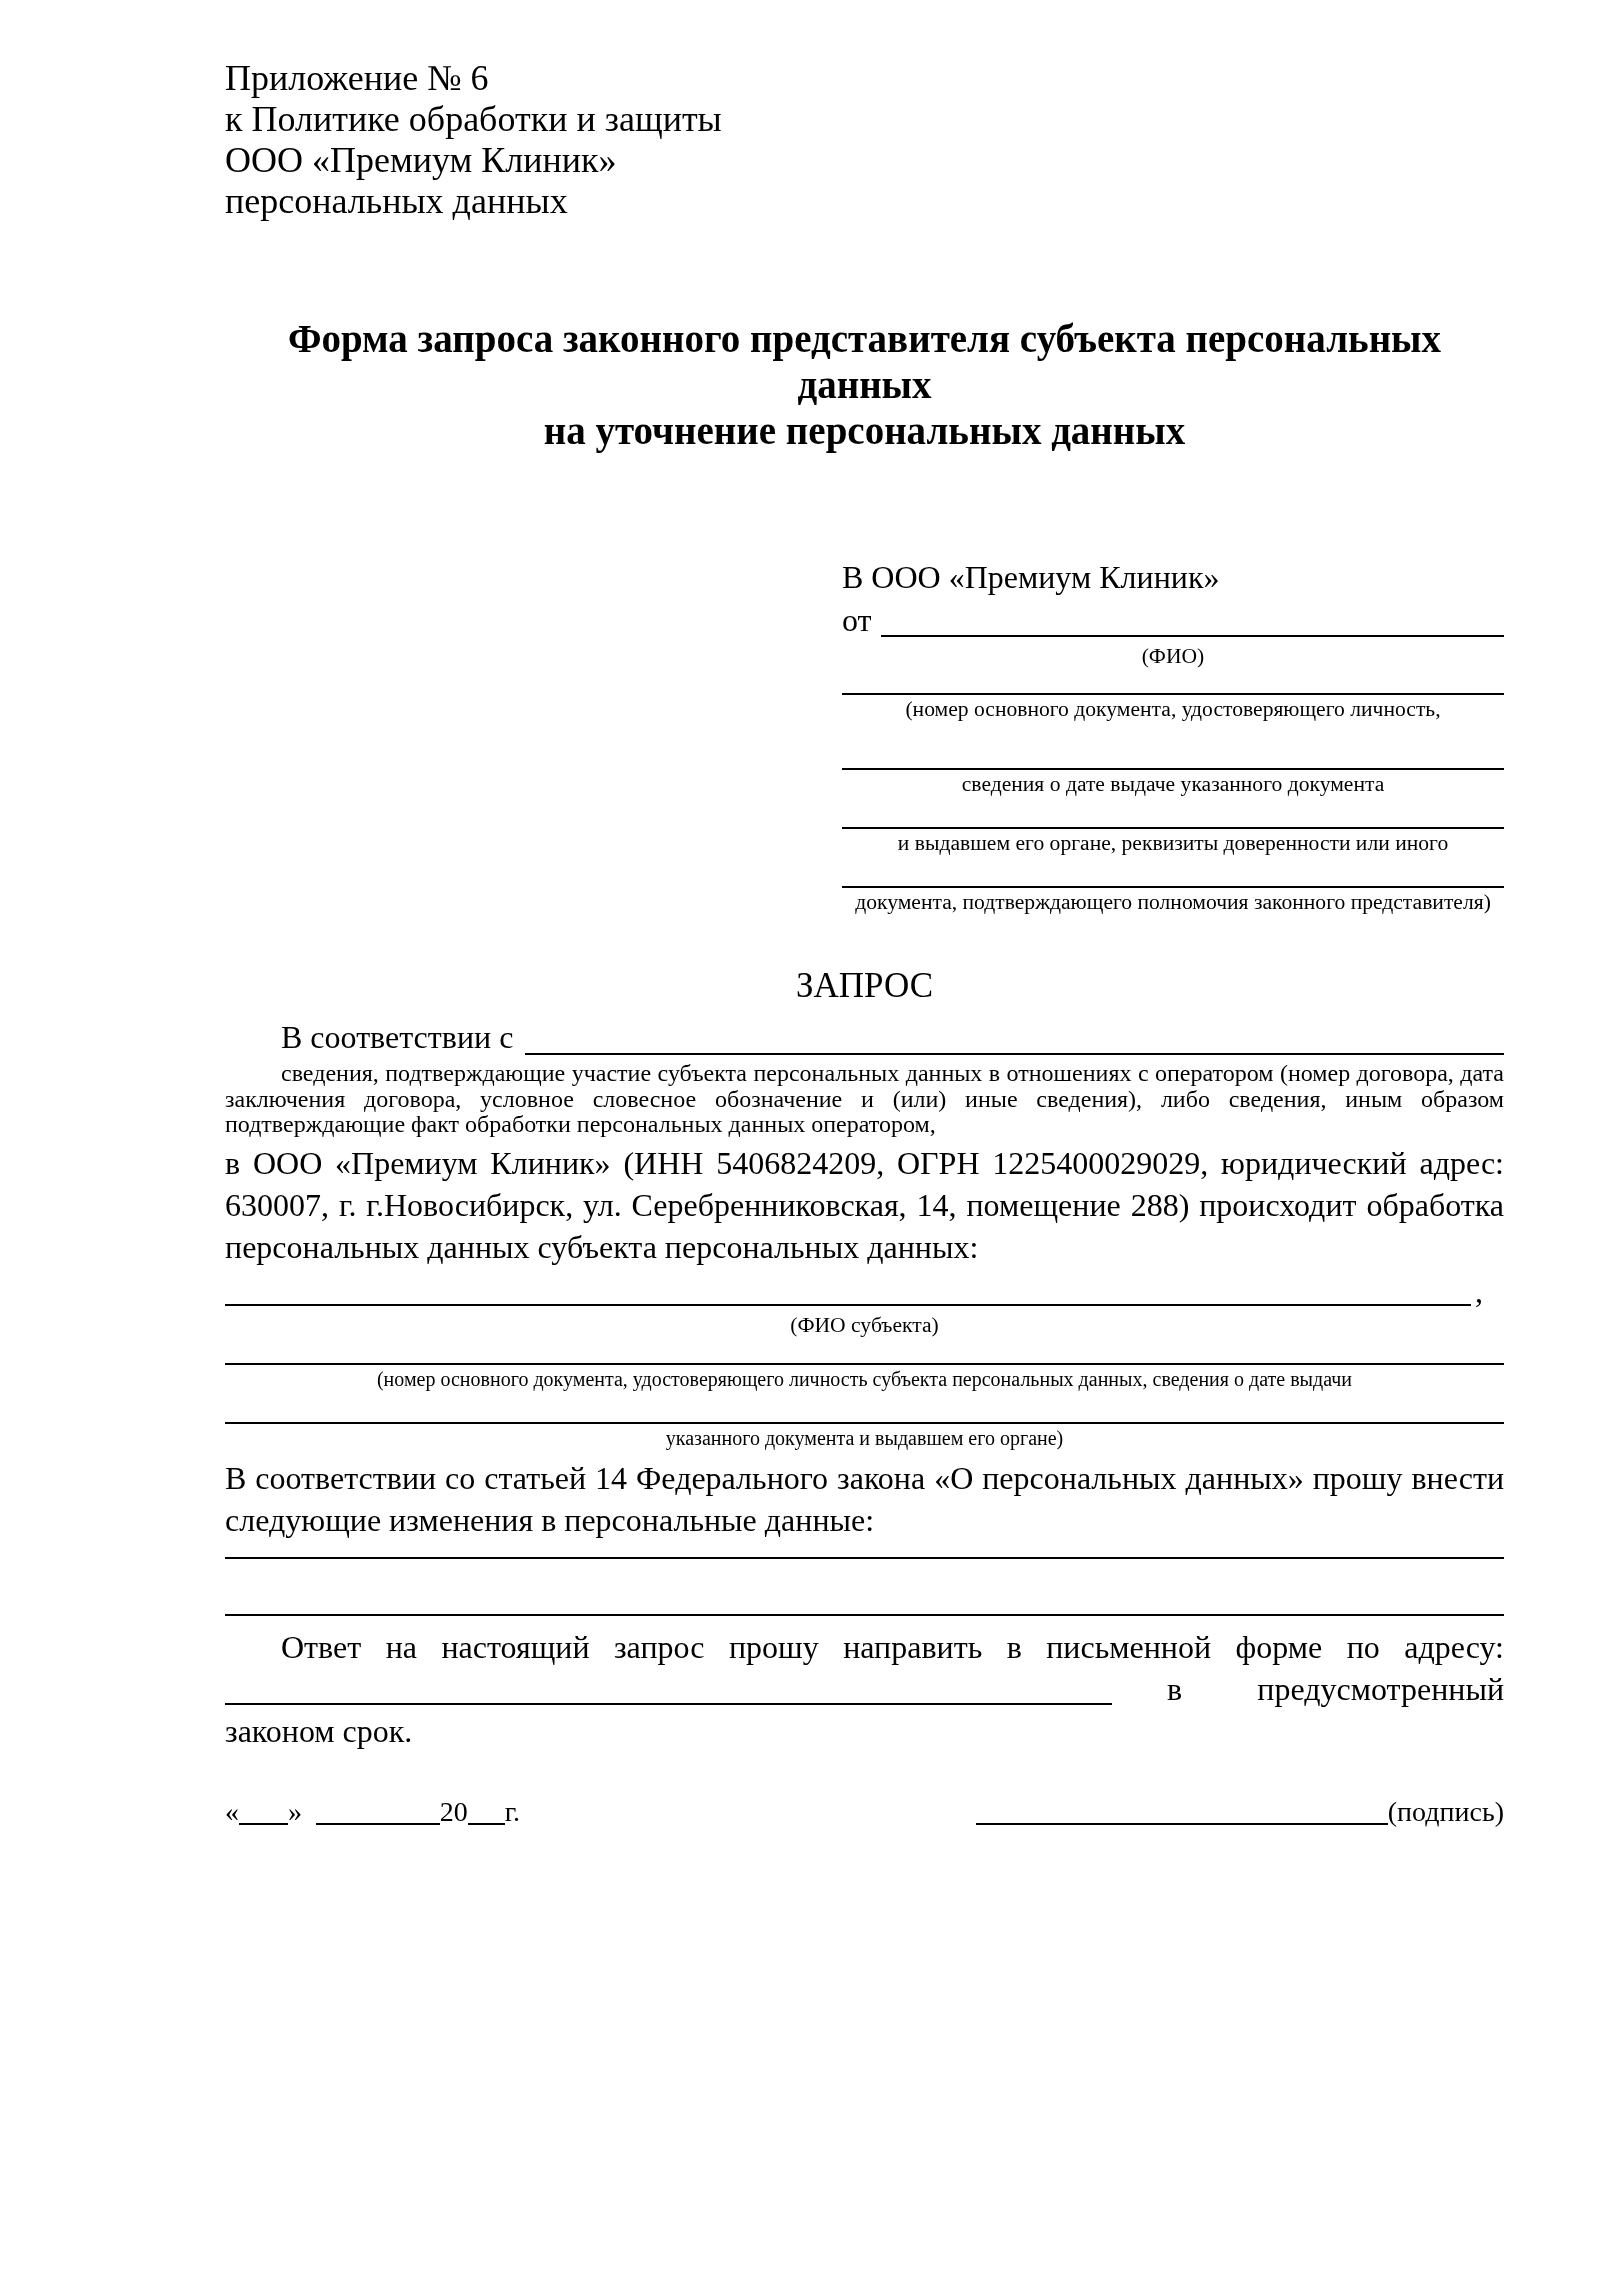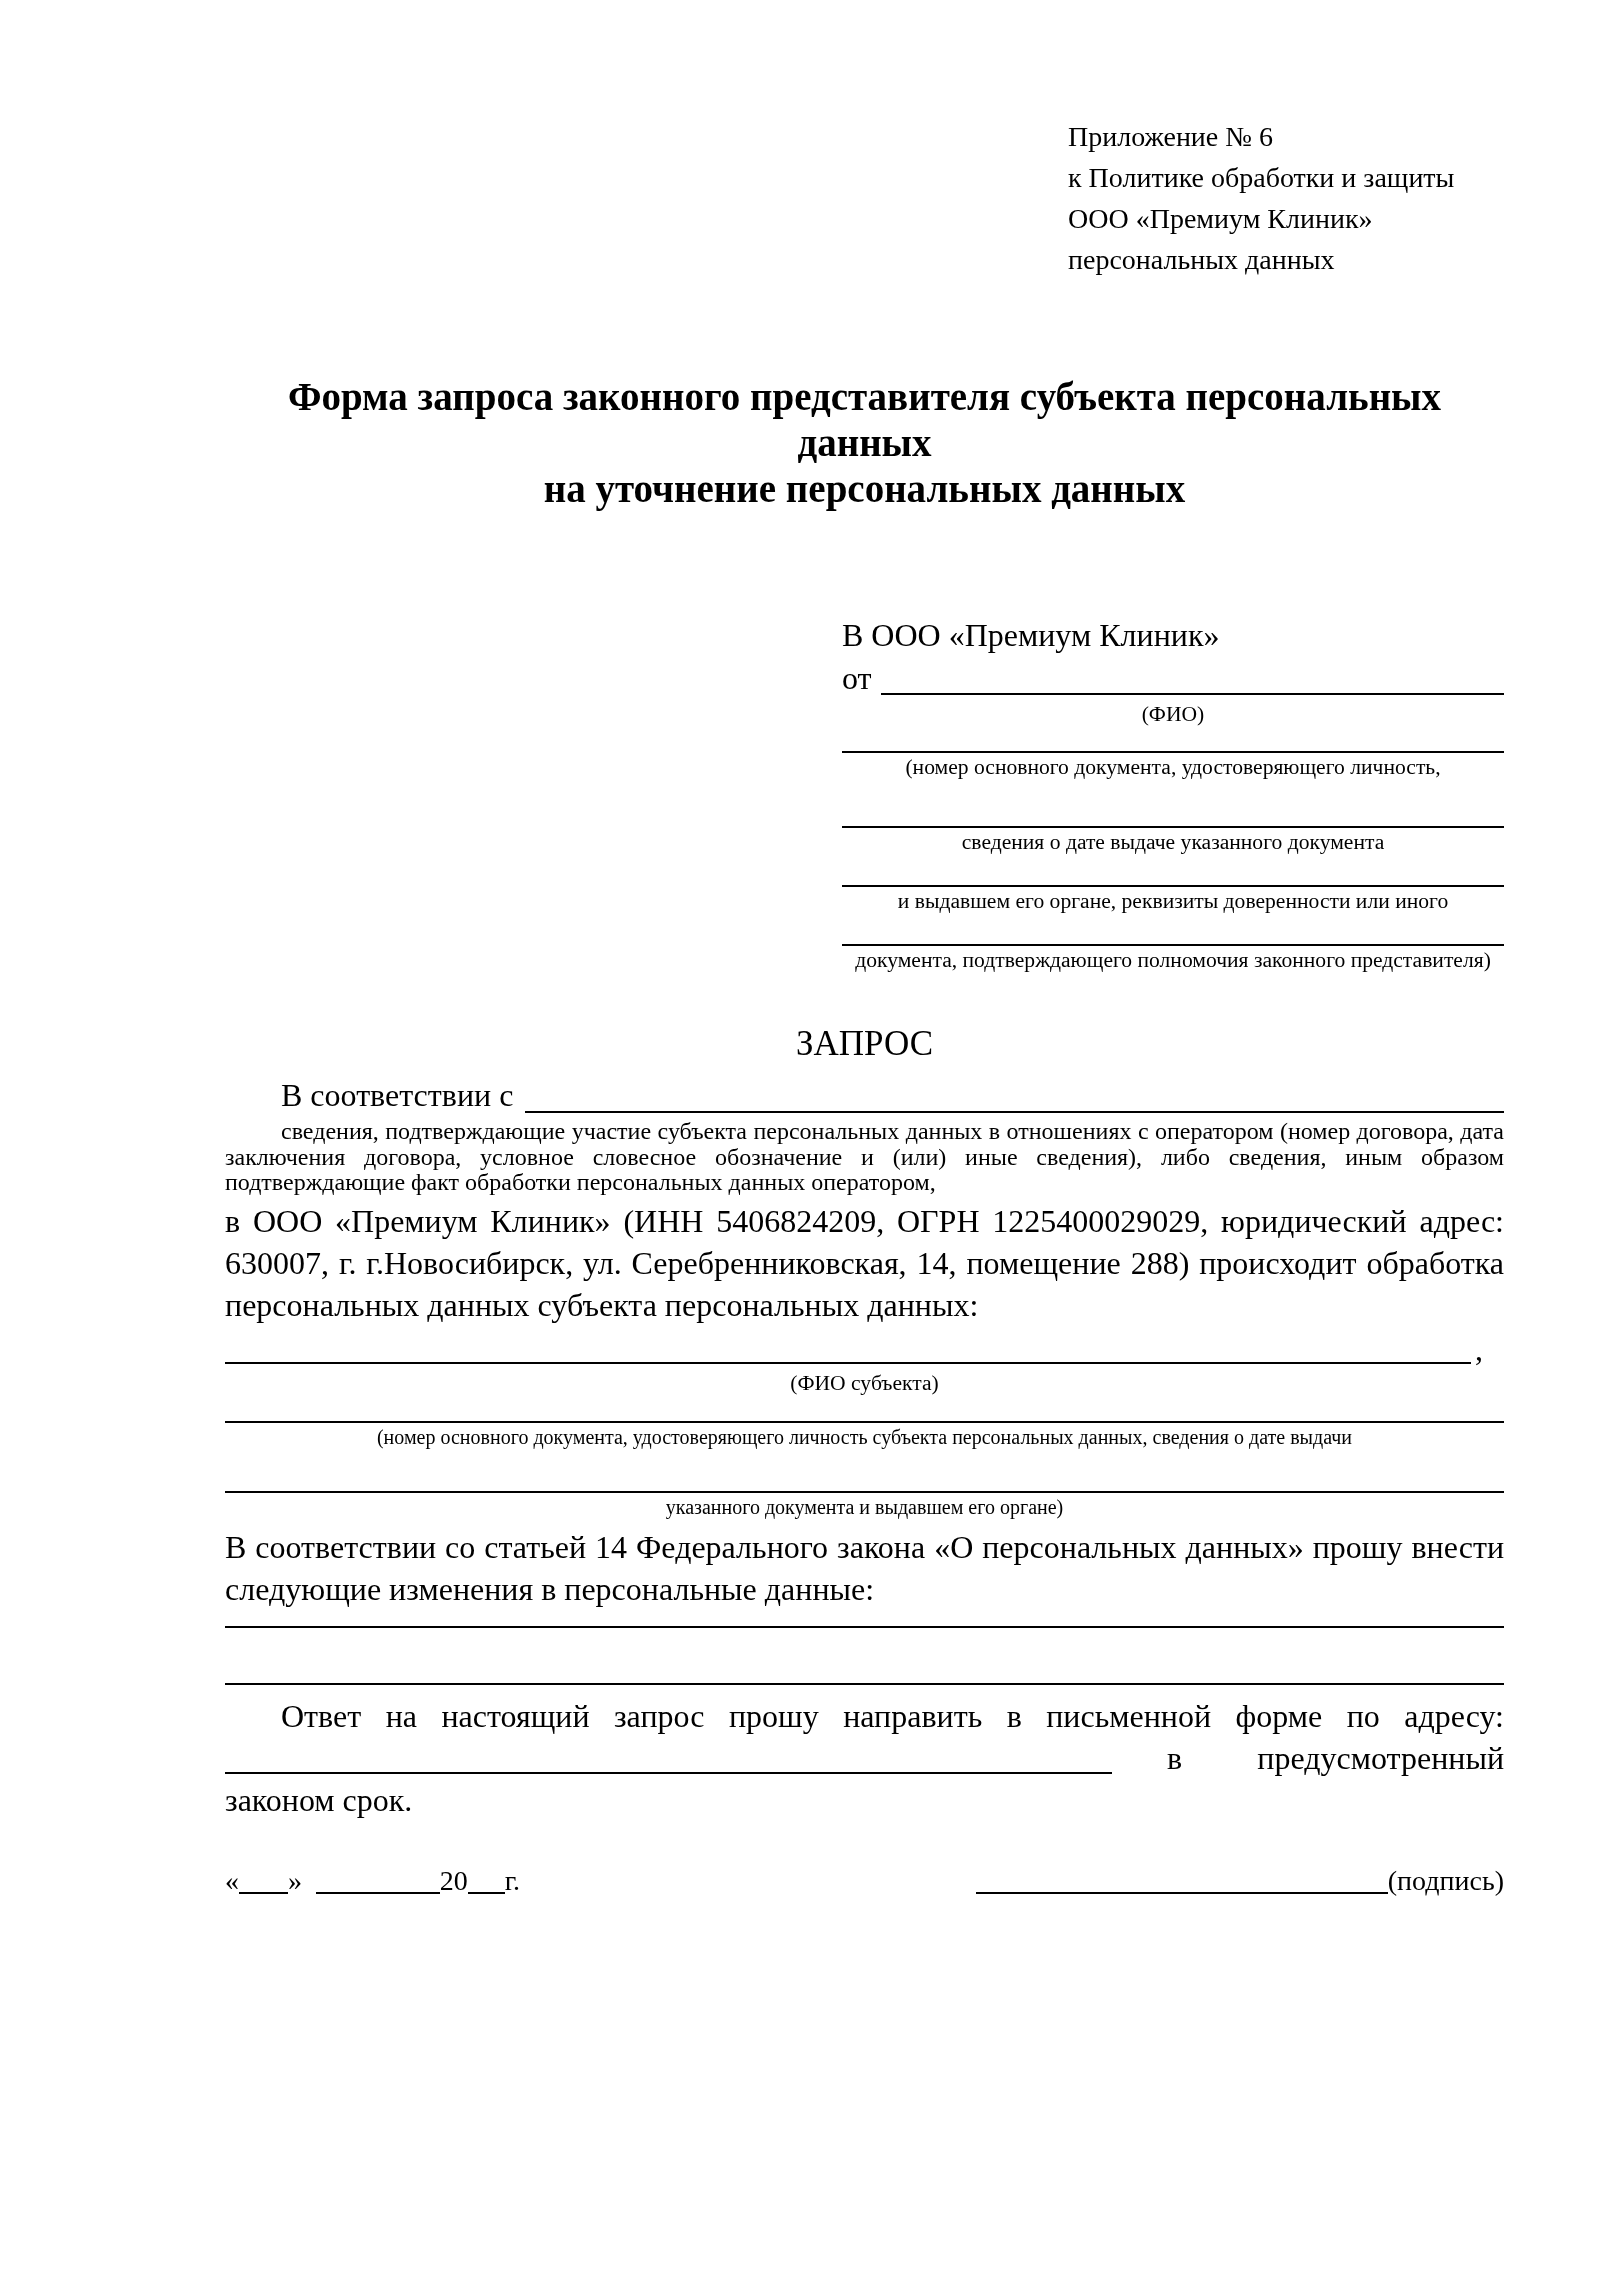--- a/index.html
+++ b/index.html
@@ -4,21 +4,21 @@
 <style>
   html,body{margin:0;padding:0;}
   body{
     width:1621px;height:2293px;background:#ffffff;color:#000000;
     font-family:"Liberation Serif","DejaVu Serif",serif;
     overflow:hidden;
   }
   .content{padding:0 117px 0 225px;}
 
   
-  .appendix{padding-top:116px;margin-left:843px;font-size:28px;line-height:41px;}
+  .appendix{padding-top:58px;font-size:36px;line-height:41px;}
 
   
   .title{margin-top:94px;text-align:center;font-weight:bold;font-size:39px;line-height:46px;}
 
   
   .addr{margin-left:617px;margin-top:102px;width:662px;font-size:32px;line-height:43px;}
   .addr-from{display:flex;height:43px;}
   .fill{flex:1;border-bottom:2.9px solid #000;margin-bottom:4.9px;}
   .addr-from .fill{margin-left:9.8px;}
   .cap{font-size:21.6px;line-height:29px;text-align:center;}
@@ -28,21 +28,21 @@
   
   .zapros{margin-top:47px;text-align:center;font-size:35px;line-height:43px;}
   .accord{display:flex;height:43px;font-size:32px;line-height:43px;margin-top:9.8px;padding-left:56px;}
   .accord .label{white-space:nowrap;}
   .accord .fill{margin-left:11.8px;}
   .footnote{font-size:24px;line-height:25.5px;text-align:justify;text-indent:56px;margin-top:2px;}
   .op-par{font-size:32px;line-height:42px;text-align:justify;margin-top:3.9px;}
   .comma-row{display:flex;height:39px;font-size:32px;line-height:39px;margin-top:3.9px;}
   .comma-row .comma{width:29px;text-align:left;padding-left:3.9px;}
   .cap-w{font-size:21.6px;line-height:29px;text-align:center;}
-  .grp-w1{margin-top:23.5px}.grp-w2{margin-top:39px}
+  .grp-w1{margin-top:23.5px}.grp-w2{margin-top:28px}
   .cap-s{font-size:20px;line-height:29px;text-align:center;}
   .article{font-size:32px;line-height:42px;text-align:justify;margin-top:3.9px;}
   .blank1{height:0;border-bottom:2.9px solid #000;margin-top:15.7px;}
   .blank2{height:0;border-bottom:2.9px solid #000;margin-top:55px;}
   .ans1{font-size:32px;line-height:42px;margin-top:9.8px;text-indent:56px;text-align:justify;text-align-last:justify;}
   .ans2{display:flex;height:42px;font-size:32px;line-height:42px;}
   .ans2 .ln{width:887px;align-self:flex-end;border-bottom:2.9px solid #000;margin-bottom:4.9px;}
   .ans2 .v{margin-left:55px;}
   .ans2 .pred{margin-left:auto;}
   .ans3{font-size:32px;line-height:42px;}

